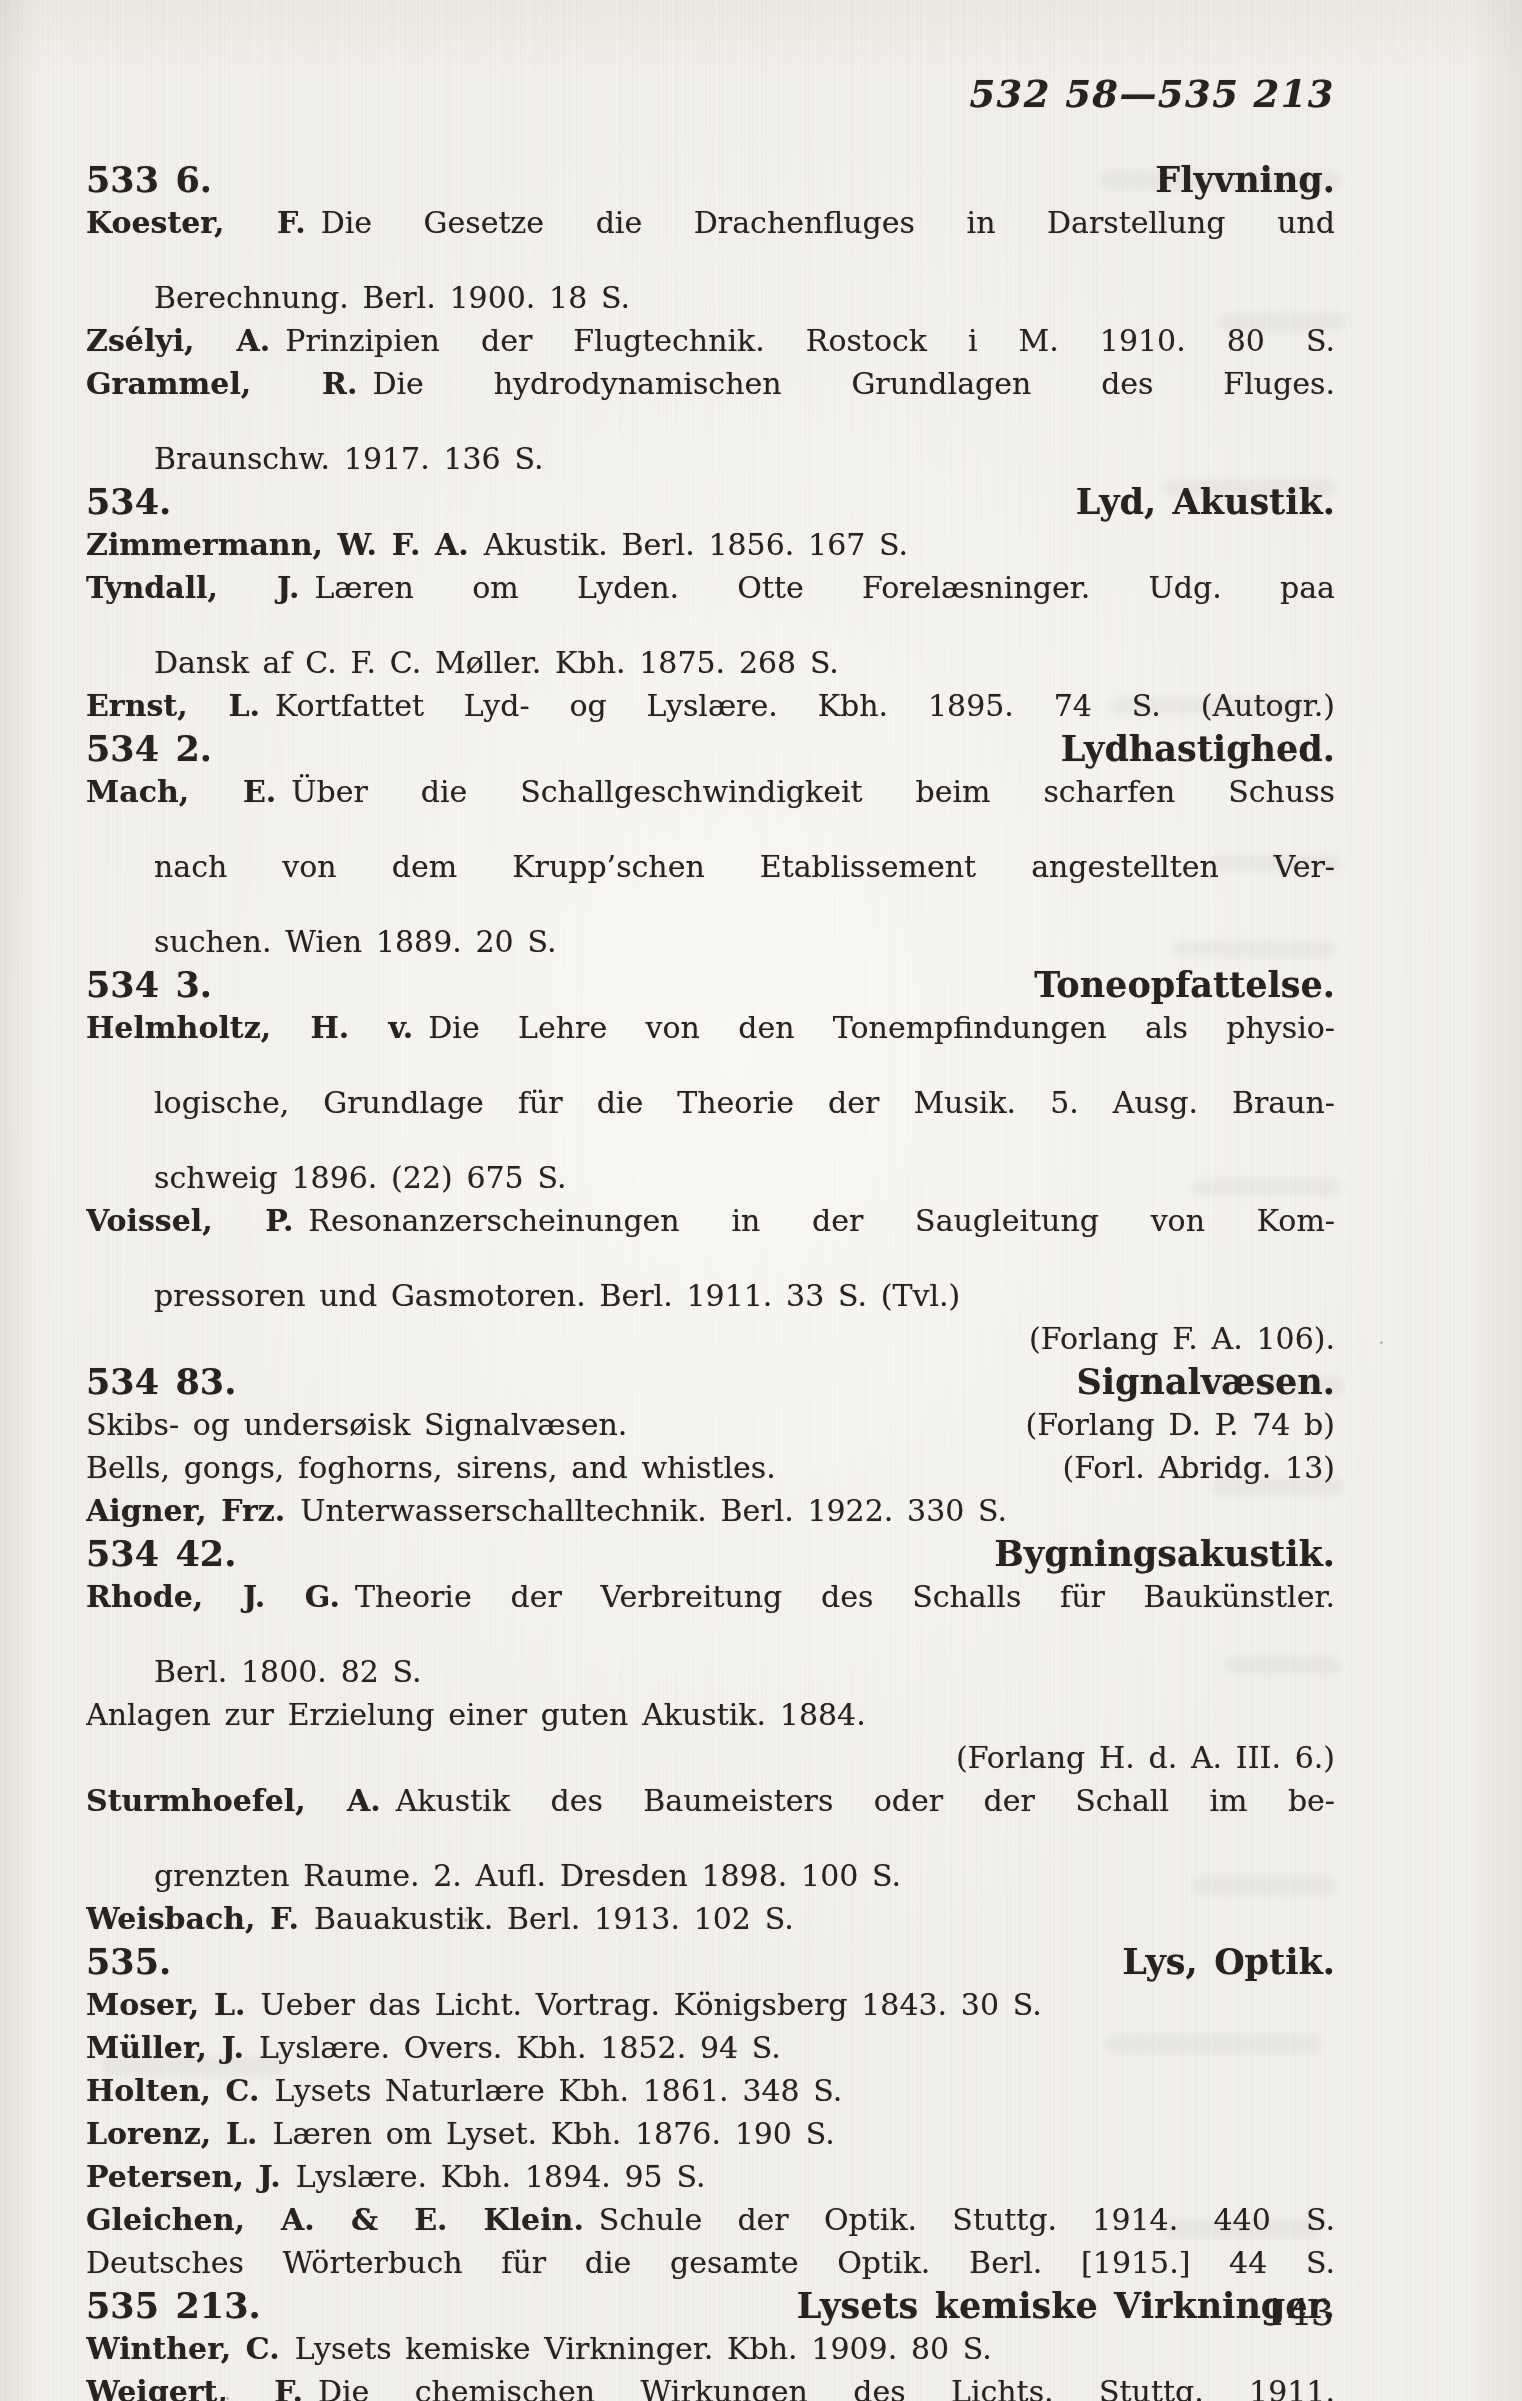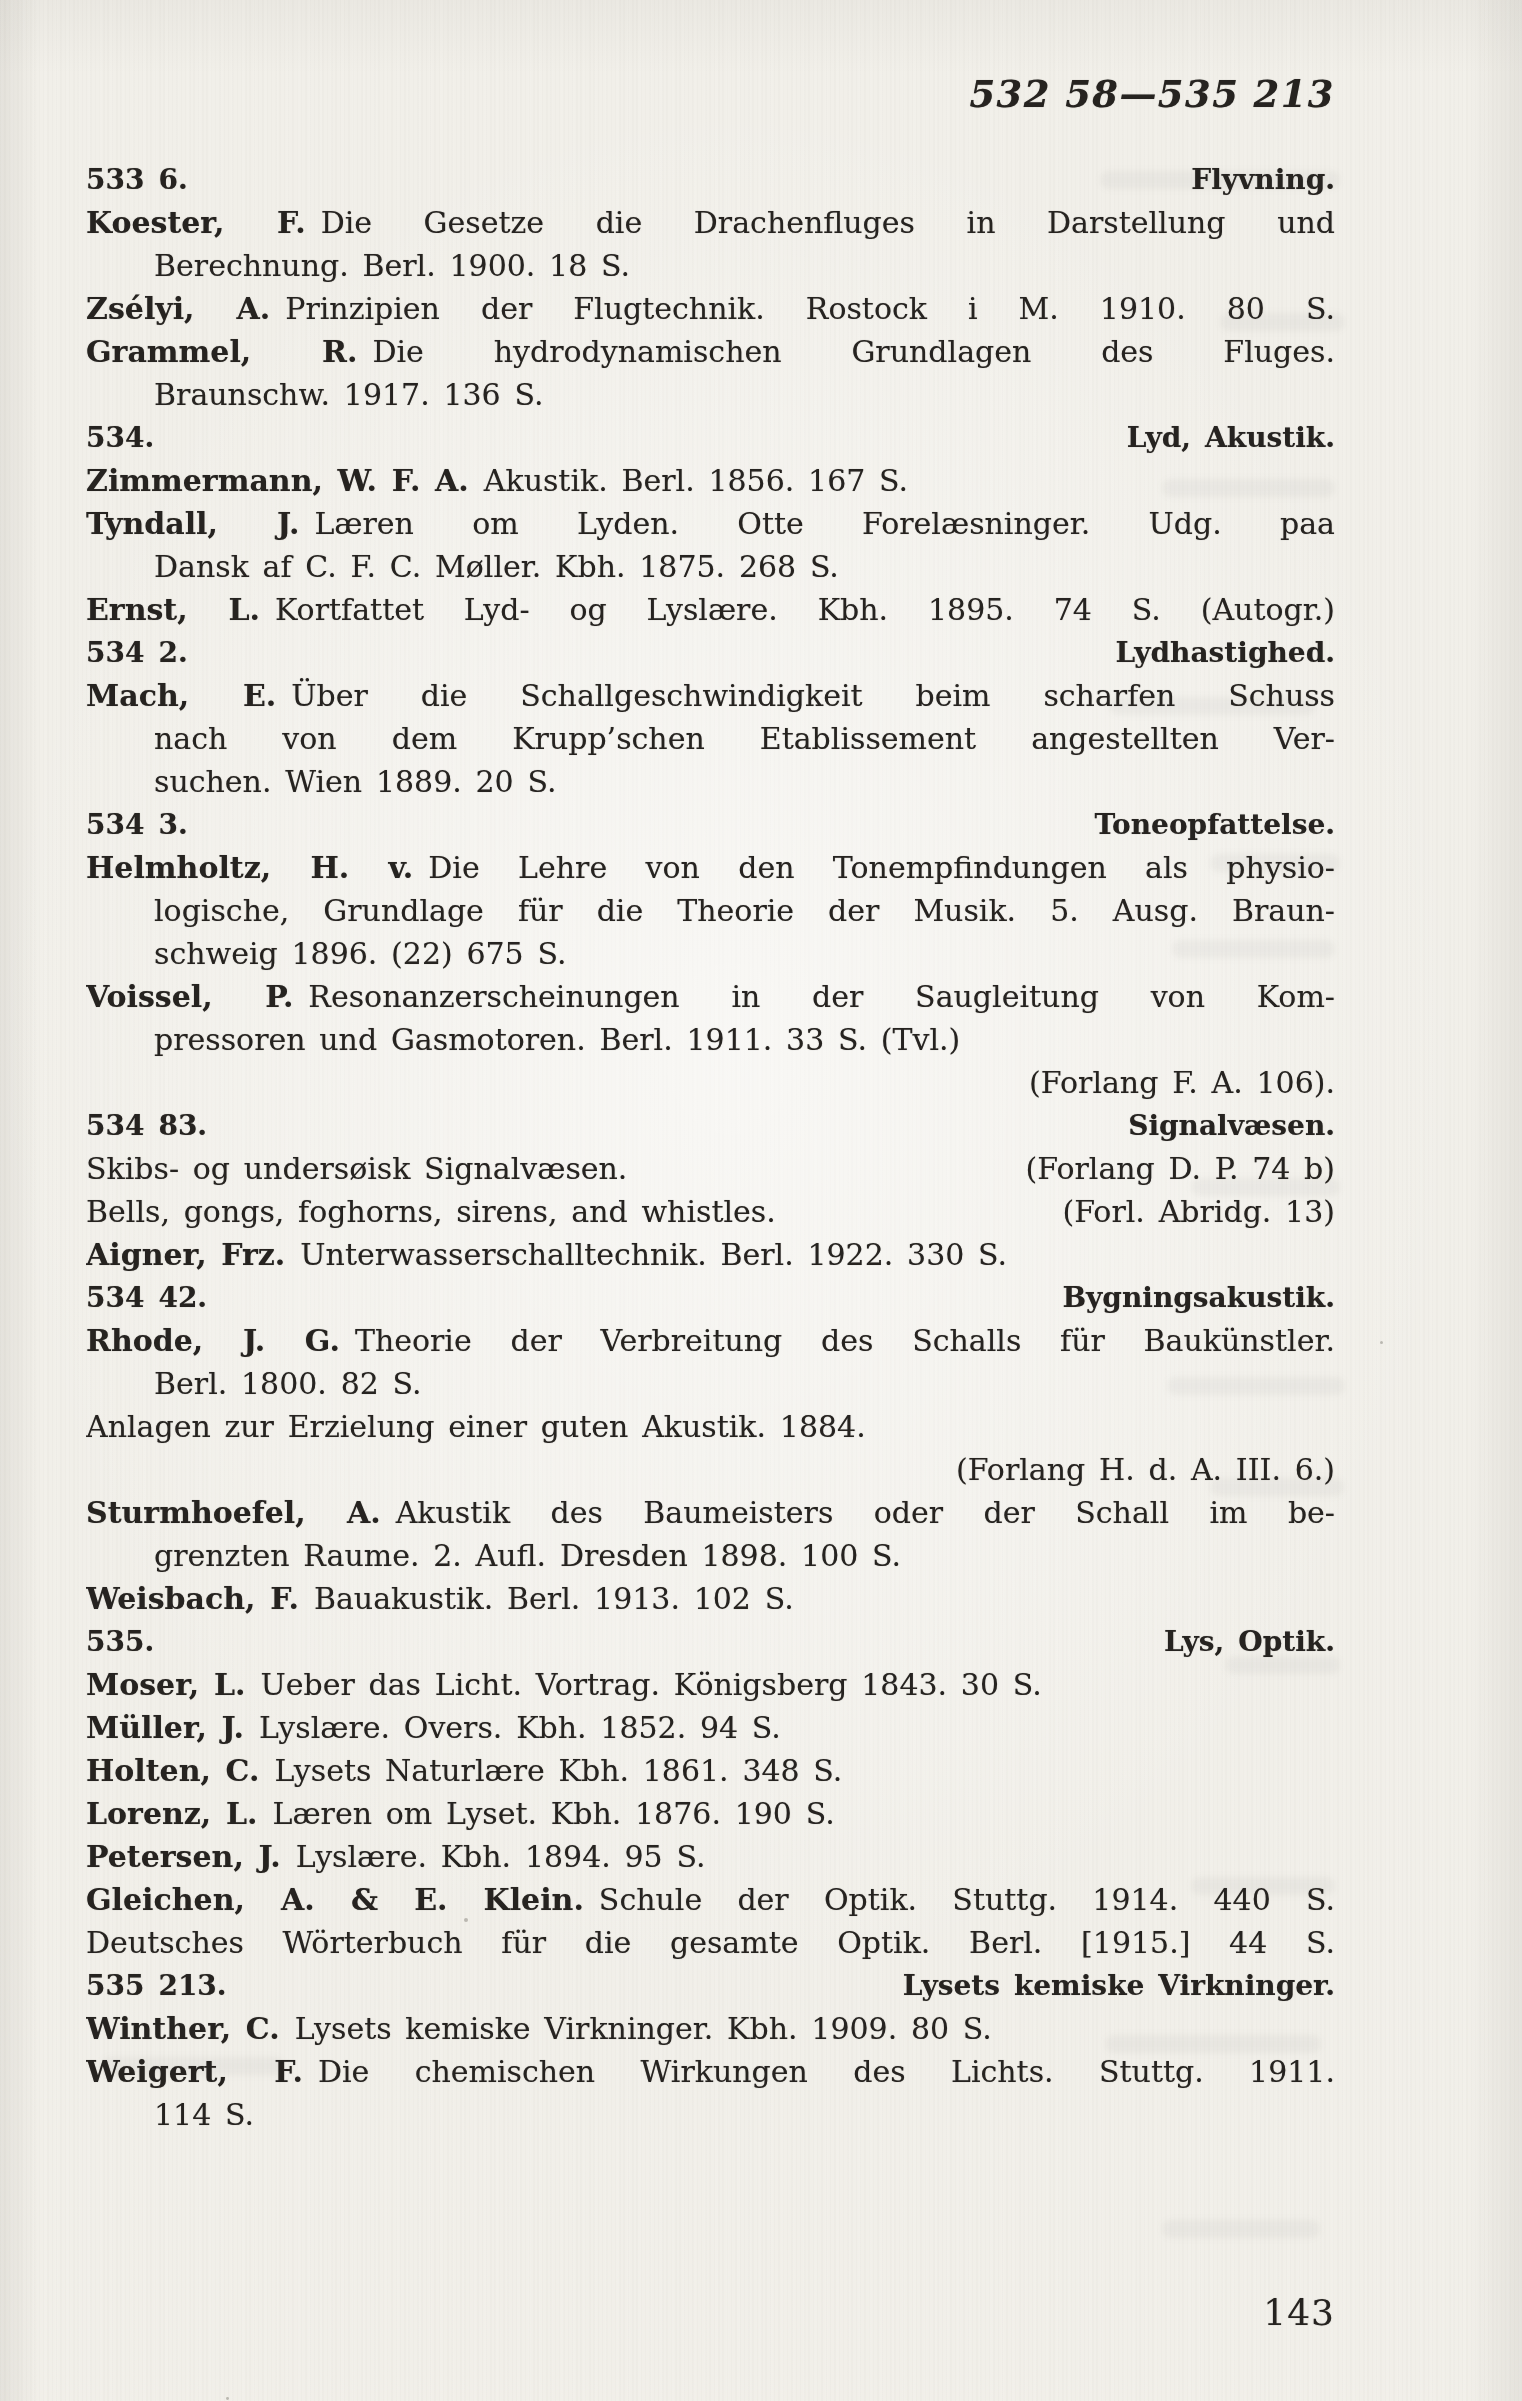--- a/index.html
+++ b/index.html
@@ -41,24 +41,24 @@
     overflow:hidden;
     white-space:nowrap;
   }
   .line.justify{
     white-space:normal;
     text-align:justify;
   }
   .line.justify::after{
     content:""; display:inline-block; width:100%; height:0;
   }
-  .line.indent{ padding-left:68px; }
+  .line.indent{ padding-left:68px;margin-top:32px; }
   .line.heading{
     display:flex; justify-content:space-between;
-    font-weight:bold; font-size:28px;
+    font-weight:bold; font-size:35px;
     white-space:nowrap;
   }
   .line.spread{
     display:flex; justify-content:space-between;
   }
   .line.note_right{ text-align:right; }
   .author{ font-weight:bold; margin-right:0.5em; }
 
   .folio{
     position:absolute; top:2291px; left:86px; width:1249px;

